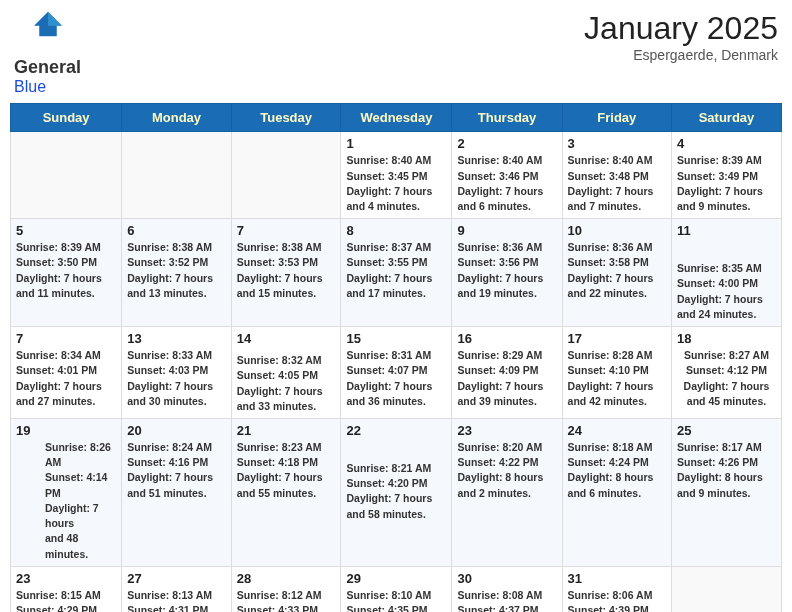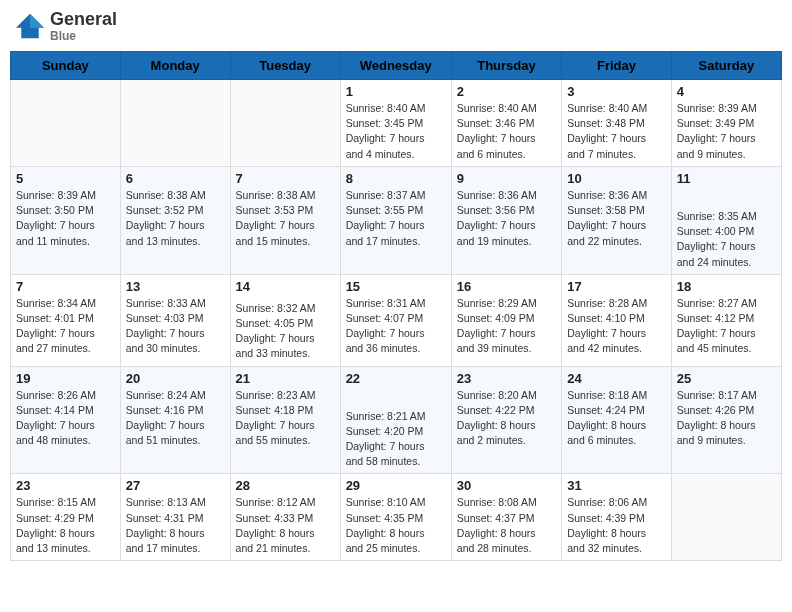--- a/index.html
+++ b/index.html
@@ -13,36 +13,37 @@
     .header {
       display: flex;
       justify-content: space-between;
       align-items: flex-start;
       margin-bottom: 8px;
       padding: 0 4px;
     }
     .logo {
       display: flex;
       align-items: center;
-      gap: 4px;
+      gap: 20px;
+      flex-direction: column;
     }
     .logo-text {
       display: flex;
       flex-direction: column;
       line-height: 1.1;
     }
     .logo-general {
       font-size: 18px;
       font-weight: bold;
       color: #333;
     }
     .logo-blue {
-      font-size: 12px;
-      font-weight: bold;
-      color: #737373;
+      font-size: 16px;
+      font-weight: normal;
+      color: #1d4ed8;
     }
     .logo-icon {
       width: 32px;
       height: 28px;
     }
     .title-block {
       text-align: right;
     }
     .month-title {
       font-size: 32px;
@@ -53,21 +54,21 @@
       font-size: 14px;
       color: #555;
     }
     .calendar {
       width: 100%;
       border-collapse: collapse;
       border: 1px solid #ccc;
     }
     .calendar th {
       background-color: #1a6db5;
-      color: #000000;
+      color: #fef9c3;
       text-align: center;
       padding: 6px 4px;
       font-size: 13px;
       border: 1px solid #1560a0;
     }
     .calendar td {
       vertical-align: top;
       border: 1px solid #ddd;
       padding: 4px 5px;
       width: 113px;
@@ -87,36 +88,41 @@
     }
     .day-number {
       font-size: 13px;
       font-weight: bold;
       margin-bottom: 2px;
       color: #222;
     }
     .day-info {
       line-height: 1.45;
       color: #333;
+      font-weight: bold;
     }
   </style>
 </head>
 <body>
 
 <div class="header">
   <div class="logo">
     <svg class="logo-icon" viewBox="0 0 36 32" xmlns="http://www.w3.org/2000/svg">
       <polygon points="18,2 34,18 28,18 28,30 8,30 8,18 2,18" fill="#1a6db5"></polygon>
       <polygon points="18,2 34,18 18,18" fill="#3a9fd5" opacity="0.7"></polygon>
     </svg>
     <div class="logo-text">
       <span class="logo-general">General</span>
       <span class="logo-blue">Blue</span>
     </div>
   </div>
+  <div class="title-block">
+    <div class="month-title">January 2025</div>
+    <div class="location-title">Espergaerde, Denmark</div>
+  </div>
 </div>
 
 <table class="calendar">
   <thead>
     <tr>
     <th>Sunday</th>
         <th>Monday</th>
         <th>Tuesday</th>
         <th>Wednesday</th>
         <th>Thursday</th>
@@ -247,30 +253,30 @@
         </td>
         <td>
           <div class="day-number">17</div>
           <div class="day-info" style="white-space: pre-line;">Sunrise: 8:28 AM
 Sunset: 4:10 PM
 Daylight: 7 hours
 and 42 minutes.</div>
         </td>
         <td>
           <div class="day-number">18</div>
-          <div class="day-info" style="white-space: pre-line;">Sunrise: 8:27 AM
+          <div class="day-info" style="white-space: pre-line; text-align: center;">Sunrise: 8:27 AM
 Sunset: 4:12 PM
 Daylight: 7 hours
 and 45 minutes.</div>
         </td>
       </tr>
       <tr>
         <td>
           <div class="day-number">19</div>
-          <div class="day-info" style="white-space: pre-line;">Sunrise: 8:26 AM
+          <div class="day-info" style="white-space: pre-line; margin-left: 29px;">Sunrise: 8:26 AM
 Sunset: 4:14 PM
 Daylight: 7 hours
 and 48 minutes.</div>
         </td>
         <td>
           <div class="day-number">20</div>
           <div class="day-info" style="white-space: pre-line;">Sunrise: 8:24 AM
 Sunset: 4:16 PM
 Daylight: 7 hours
 and 51 minutes.</div>

